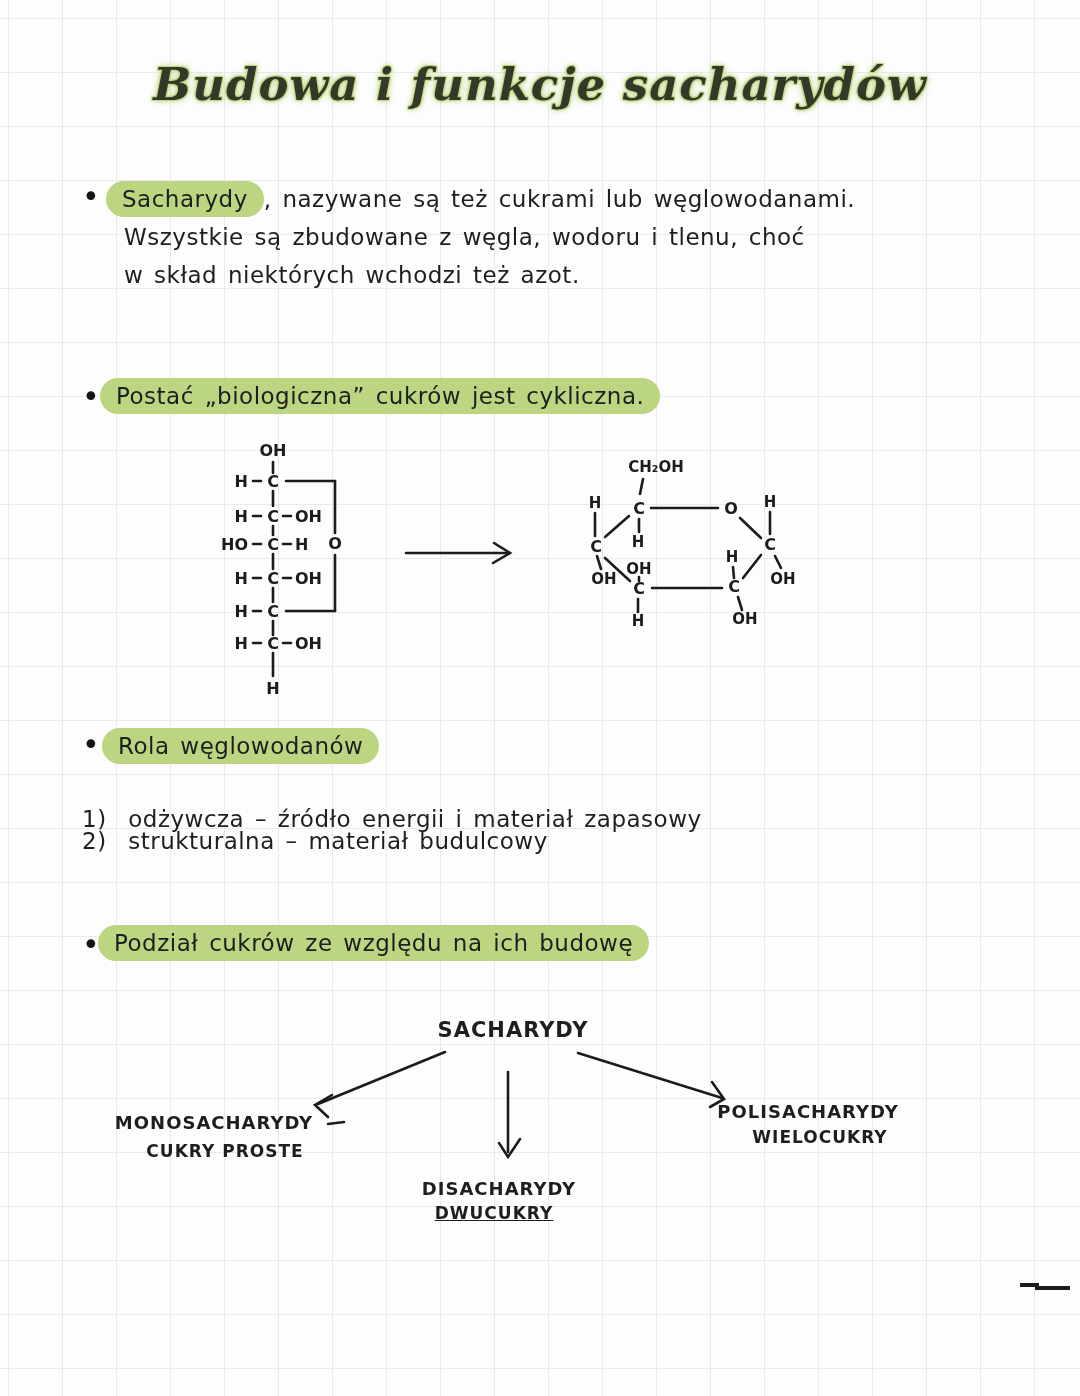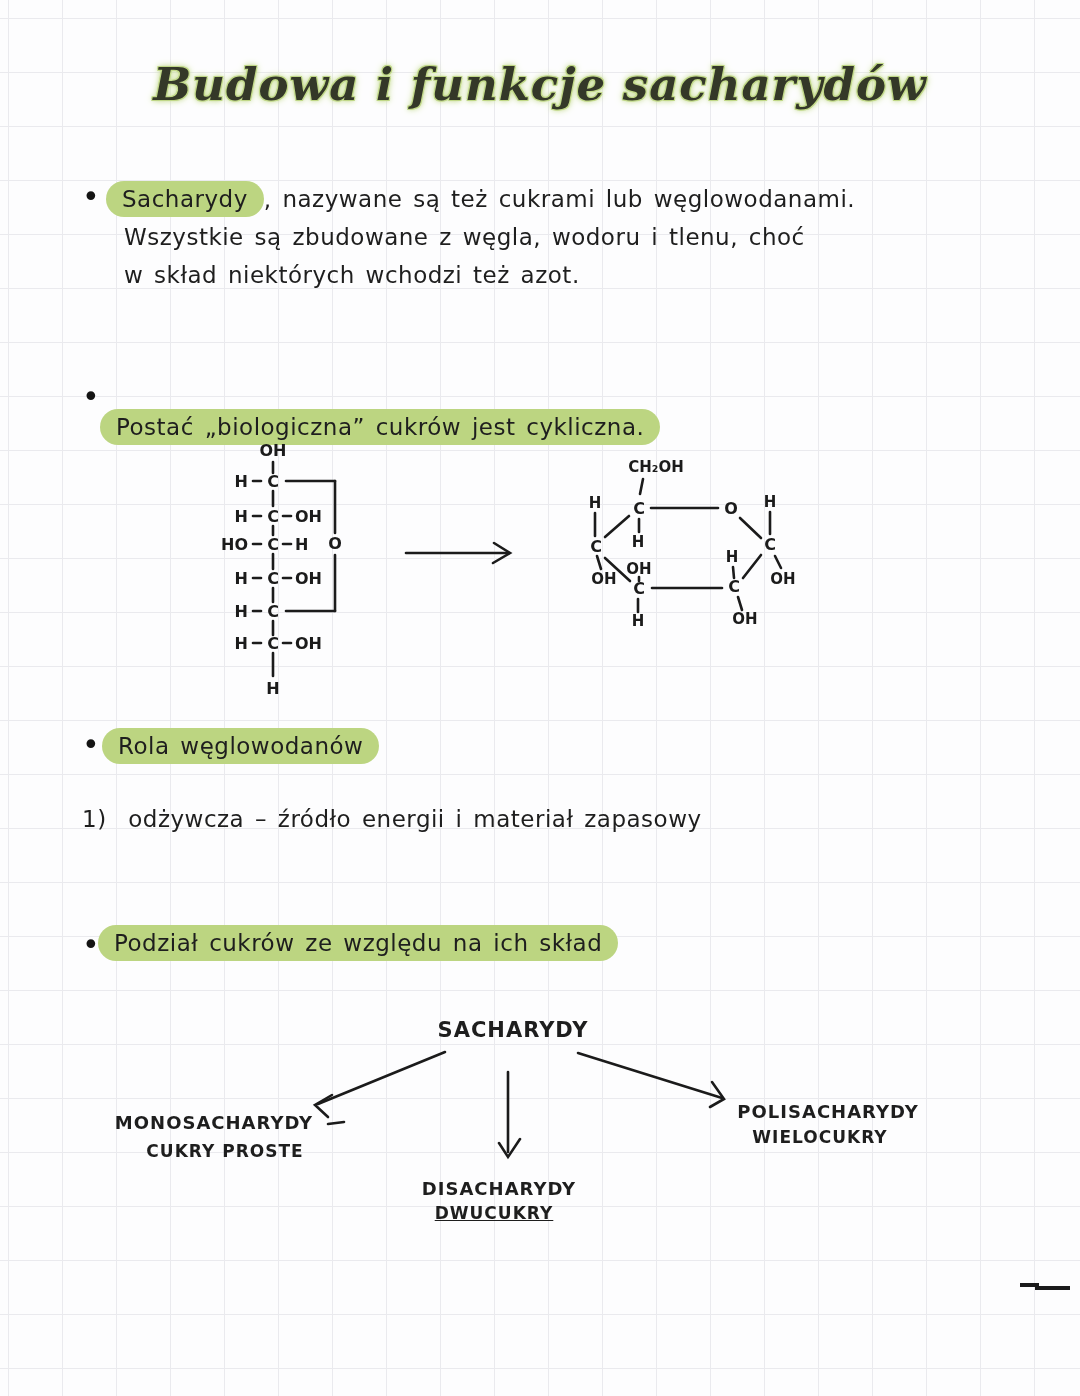--- a/index.html
+++ b/index.html
@@ -46,21 +46,21 @@
   <div class="abs title" style="top:58px; left:0;">Budowa i funkcje sacharydów</div>
 
   <span class="abs bullet" style="left:82px; top:192px;">•</span>
   <div class="abs hand" style="left:106px; top:181px;">
     <span class="pill">Sacharydy</span><span>, nazywane są też cukrami lub węglowodanami.</span>
   </div>
   <div class="abs hand" style="left:124px; top:224px;text-align:right;">Wszystkie są zbudowane z węgla, wodoru i tlenu, choć</div>
   <div class="abs hand" style="left:124px; top:262px;">w skład niektórych wchodzi też azot.</div>
 
   <span class="abs bullet" style="left:82px; top:392px;">•</span>
-  <div class="abs" style="left:100px; top:378px;margin-top:31px;">
+  <div class="abs" style="left:100px; top:378px;">
     <span class="pill hand">Postać „biologiczna” cukrów jest cykliczna.</span>
   </div>
 
   <svg class="abs" style="left:198px; top:438px;" width="155" height="265" viewBox="0 0 155 265">
     <text x="75" y="18" text-anchor="middle" font-size="16">OH</text>
     <line class="bond" x1="75" y1="24" x2="75" y2="35"></line>
 
     <text x="50" y="49" text-anchor="end" font-size="16">H</text>
     <line class="bond" x1="55" y1="43" x2="63" y2="43"></line>
     <text x="75" y="49" text-anchor="middle" font-size="16">C</text>
@@ -148,24 +148,28 @@
 
   <span class="abs bullet" style="left:82px; top:740px;">•</span>
   <div class="abs" style="left:102px; top:728px;">
     <span class="pill hand">Rola węglowodanów</span>
   </div>
 
   <div class="abs hand" style="left:82px; top:790px;margin-top:16px;">
     <span>1)</span>&nbsp;
     <span>odżywcza – źródło energii i materiał zapasowy</span>
   </div>
+  <div class="abs hand" style="left:82px; top:828px;">
+    <span>2)</span>&nbsp;
+    <span>strukturalna – materiał budulcowy</span>
+  </div>
 
   <span class="abs bullet" style="left:82px; top:940px;">•</span>
   <div class="abs" style="left:98px; top:925px;">
-    <span class="pill hand">Podział cukrów ze względu na ich skład</span>
+    <span class="pill hand">Podział cukrów ze względu na ich budowę</span>
   </div>
 
   <div class="abs flowlabel flowmain" style="left:513px; top:1018px; font-size:21px;">SACHARYDY</div>
 
   <svg class="abs" style="left:100px; top:1000px;" width="880" height="240" viewBox="0 0 880 240">
 
     <line class="bond" x1="345" y1="52" x2="218" y2="104"></line>
     <path class="bond" d="M232 95 L215 105 L228 117"></path>
     <line class="bond" x1="228" y1="124" x2="244" y2="122"></line>
 
@@ -175,20 +179,20 @@
     <line class="bond" x1="478" y1="53" x2="622" y2="98"></line>
     <path class="bond" d="M612 82 L624 99 L610 107"></path>
   </svg>
 
   <div class="abs flowlabel flowmain" style="left:214px; top:1112px;">MONOSACHARYDY</div>
   <div class="abs flowlabel flowsub" style="left:225px; top:1141px;">CUKRY PROSTE</div>
 
   <div class="abs flowlabel flowmain" style="left:499px; top:1178px;">DISACHARYDY</div>
   <div class="abs flowlabel flowsub" style="left:494px; top:1203px;text-decoration:underline;">DWUCUKRY</div>
 
-  <div class="abs flowlabel flowmain" style="left:828px; top:1101px;text-align:center;">POLISACHARYDY</div>
+  <div class="abs flowlabel flowmain" style="left:808px; top:1101px;text-align:center;">POLISACHARYDY</div>
   <div class="abs flowlabel flowsub" style="left:820px; top:1127px;">WIELOCUKRY</div>
 
   <svg class="abs" style="left:1015px; top:1280px;" width="60" height="14" viewBox="0 0 60 14">
     <path d="M5 5 L22 5 L22 8 L55 8" stroke="#1b1b1b" stroke-width="4" fill="none"></path>
   </svg>
 
 </div>
 
 </body></html>

